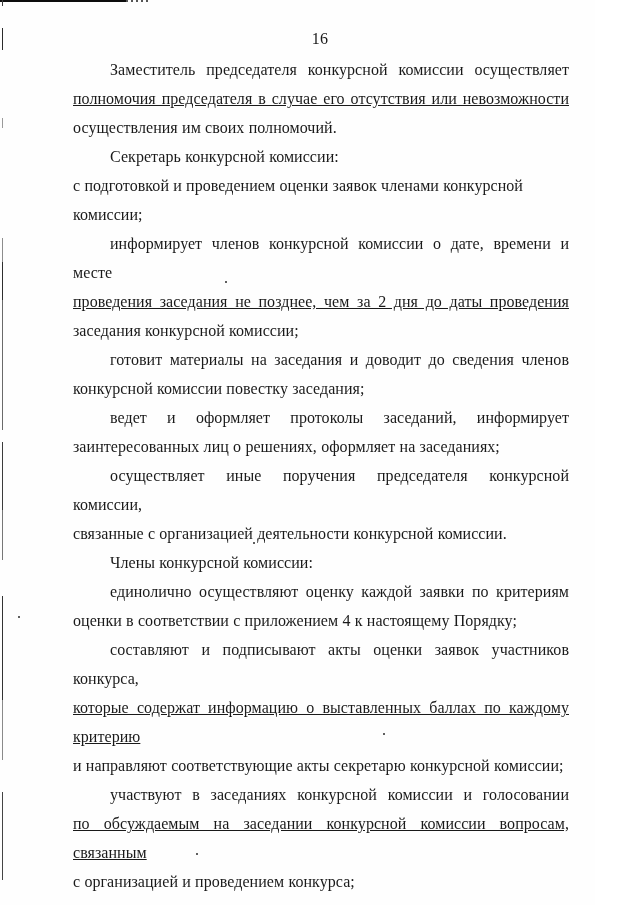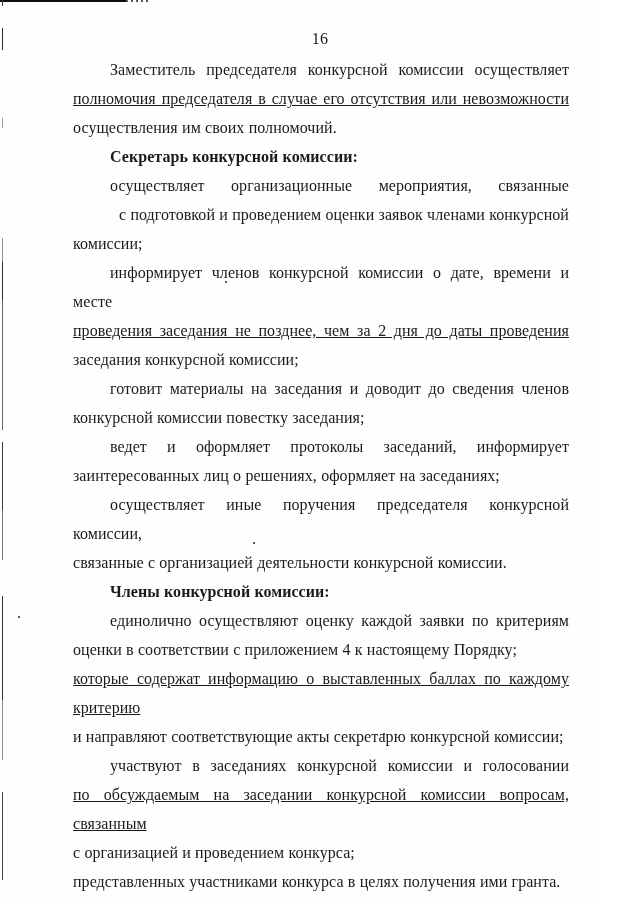--- a/index.html
+++ b/index.html
@@ -110,29 +110,28 @@
     text-align: justify;
     text-indent: 0;
     text-align-last: justify;
     text-decoration: underline;
   }
   .para .ln.first {
     text-indent: 37px;
     text-align-last: justify;
   }
   .para .ln.last {
-    text-align: right;
+    text-align: left;
     text-indent: 0;
     text-align-last: left;
   }
   .para .ln.only {
     text-indent: 37px;
     text-align: left;
     text-align-last: left;
-    font-weight: bold;
   }
 </style>
 </head>
 <body>
 
 <div class="page">
 
   <div class="artifact-top-bar"></div>
   <div class="artifact-top-dots"></div>
   <div class="artifact-left-rule"></div>
@@ -153,21 +152,20 @@
       <span class="ln first">Заместитель   председателя   конкурсной   комиссии   осуществляет</span>
       <span class="ln j">полномочия  председателя  в  случае  его  отсутствия  или  невозможности</span>
       <span class="ln last">осуществления им своих полномочий.</span>
     </p>
 
     <p class="para">
       <span class="ln only">Секретарь конкурсной комиссии:</span>
     </p>
 
     <p class="para">
-      <span class="ln first">осуществляет         организационные         мероприятия,         связанные</span>
       <span class="ln last">с подготовкой и проведением оценки заявок членами конкурсной комиссии;</span>
     </p>
 
     <p class="para">
       <span class="ln first">информирует  членов  конкурсной  комиссии  о  дате,  времени  и  месте</span>
       <span class="ln j">проведения  заседания  не  позднее,  чем  за  2  дня  до  даты  проведения</span>
       <span class="ln last">заседания конкурсной комиссии;</span>
     </p>
 
     <p class="para">
@@ -188,20 +186,21 @@
     <p class="para">
       <span class="ln only">Члены конкурсной комиссии:</span>
     </p>
 
     <p class="para">
       <span class="ln first">единолично  осуществляют  оценку  каждой  заявки  по  критериям</span>
       <span class="ln last">оценки в соответствии с приложением 4 к настоящему Порядку;</span>
     </p>
 
     <p class="para">
+      <span class="ln first">составляют  и  подписывают  акты  оценки  заявок  участников  конкурса,</span>
       <span class="ln j">которые содержат информацию о выставленных баллах по каждому критерию</span>
       <span class="ln last">и направляют соответствующие акты секретарю конкурсной комиссии;</span>
     </p>
 
     <p class="para">
       <span class="ln first">участвуют  в  заседаниях  конкурсной  комиссии  и  голосовании</span>
       <span class="ln j">по обсуждаемым на заседании конкурсной комиссии вопросам, связанным</span>
       <span class="ln last">с организацией и проведением конкурса;</span>
     </p>
 

